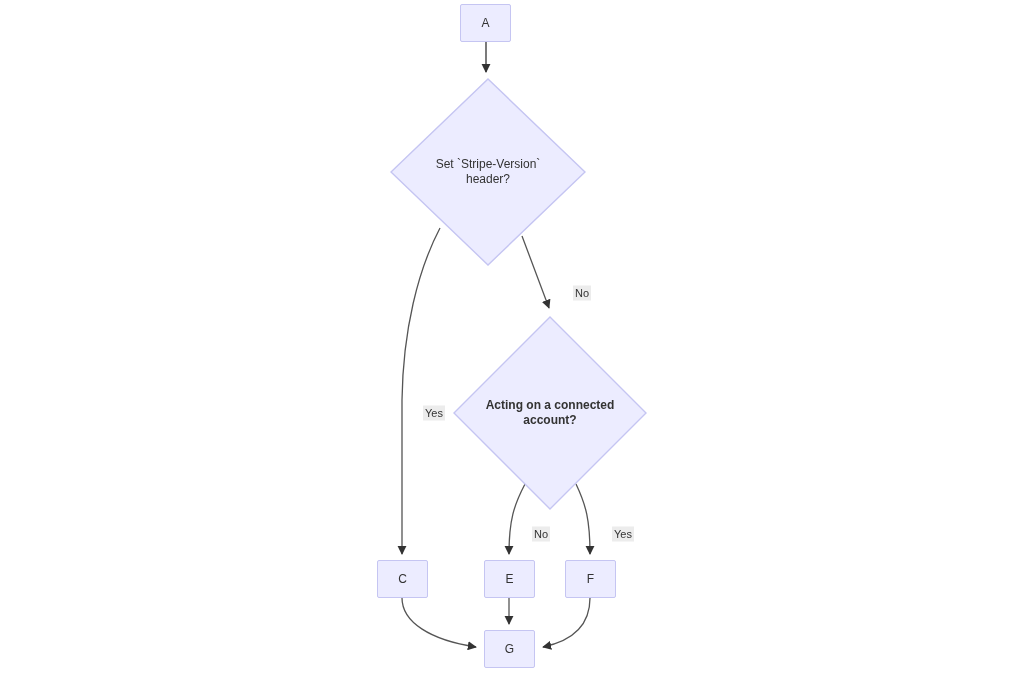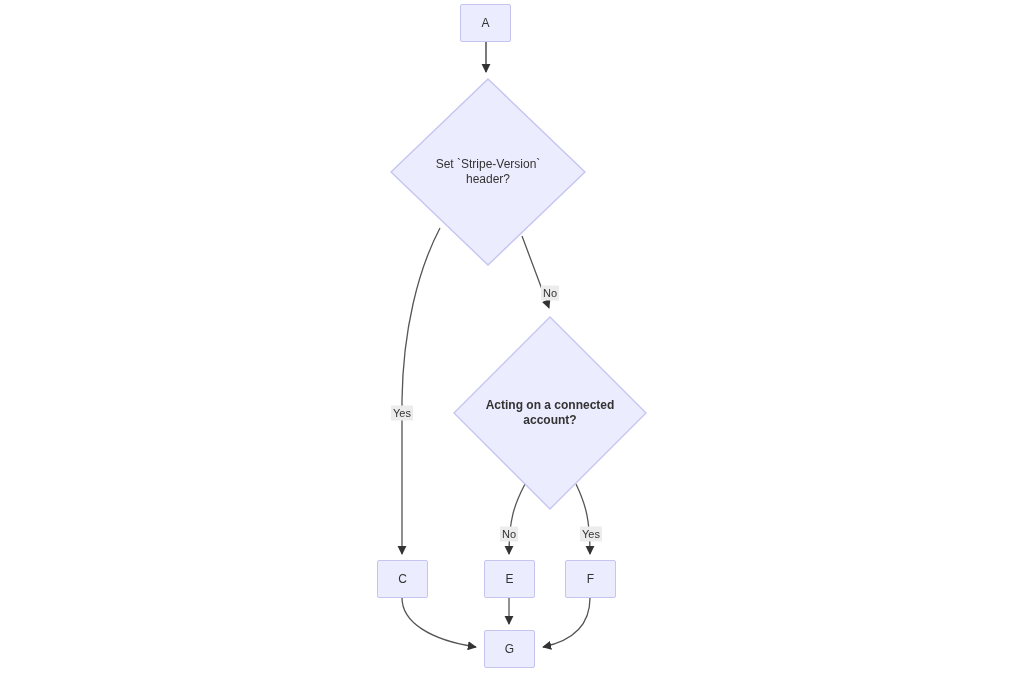--- a/index.html
+++ b/index.html
@@ -64,20 +64,21 @@
   .edge-label {
     position: absolute;
     background: #ececec;
     color: #333333;
     font-size: 11px;
     line-height: 13px;
     padding: 1px 2px;
     white-space: nowrap;
     z-index: 4;
     transform: translate(-50%, -50%);
+    margin-left: 32px;
   }
 </style>
 </head>
 <body>
 
 <div id="canvas">
 
   <svg id="edge-layer" viewBox="0 0 1024 674" xmlns="http://www.w3.org/2000/svg">
     <defs>
       <marker id="arrow" viewBox="0 0 10 10" refX="9" refY="5" markerWidth="7" markerHeight="7" orient="auto-start-reverse">

